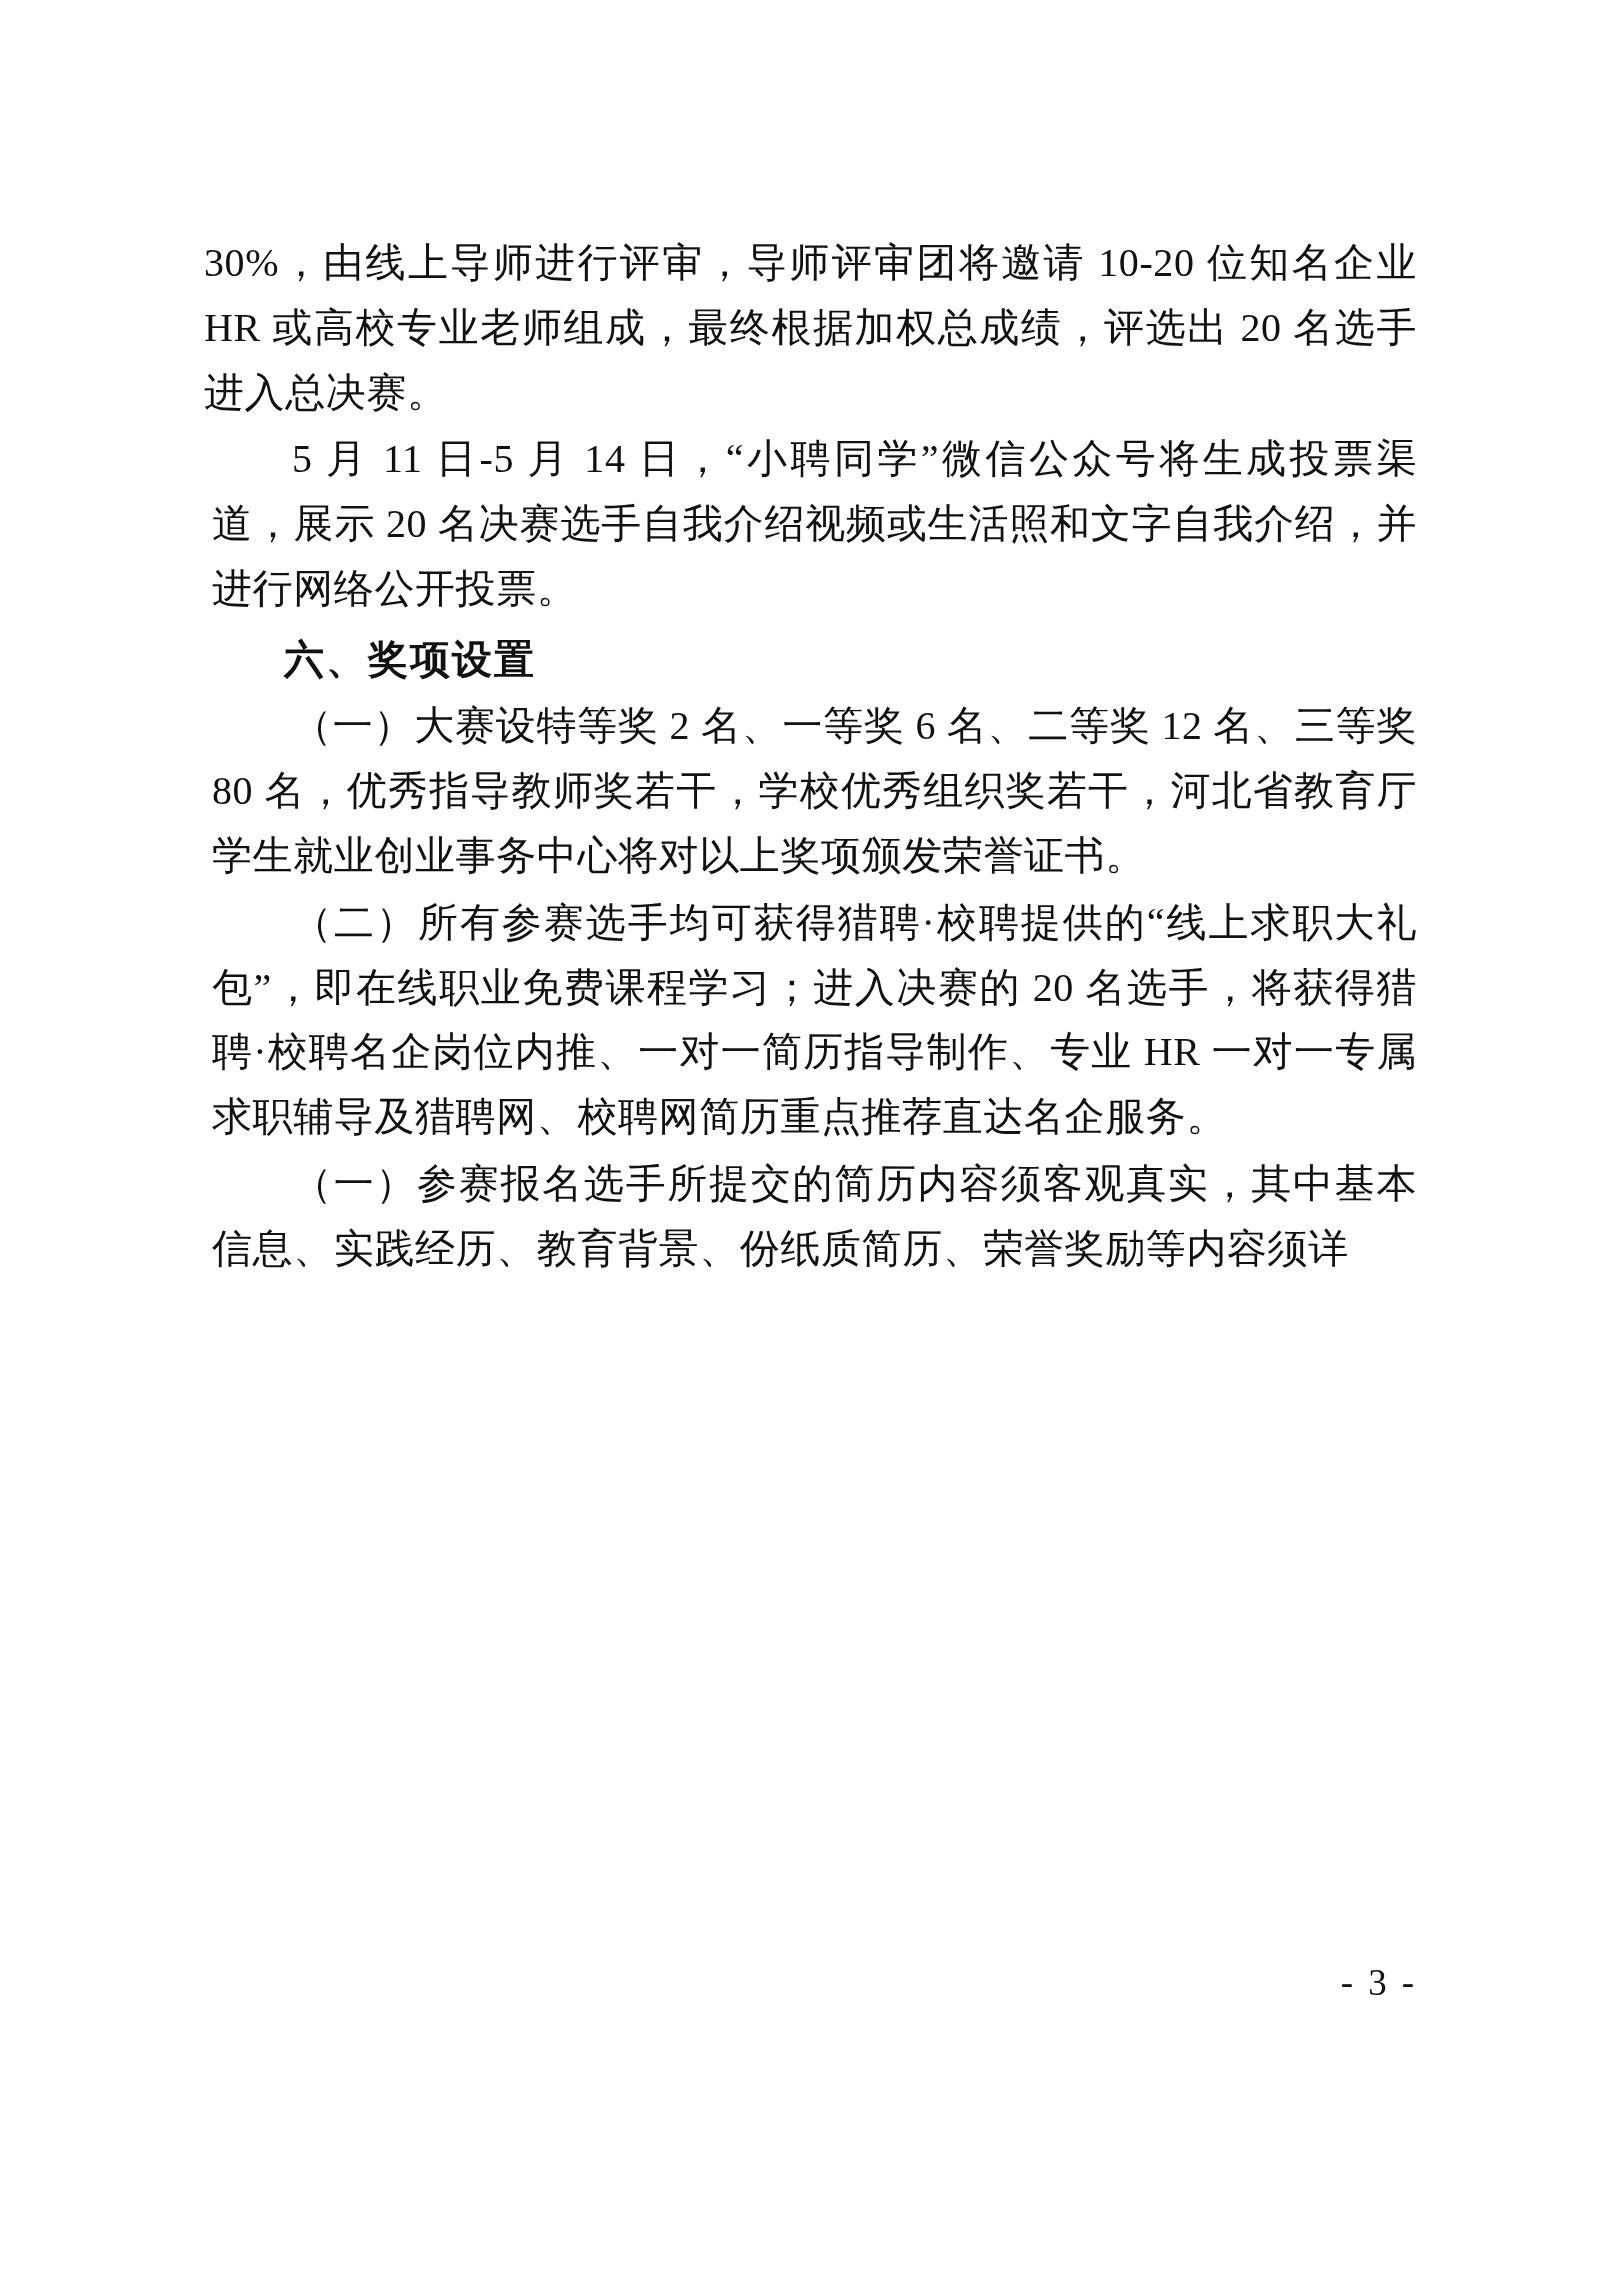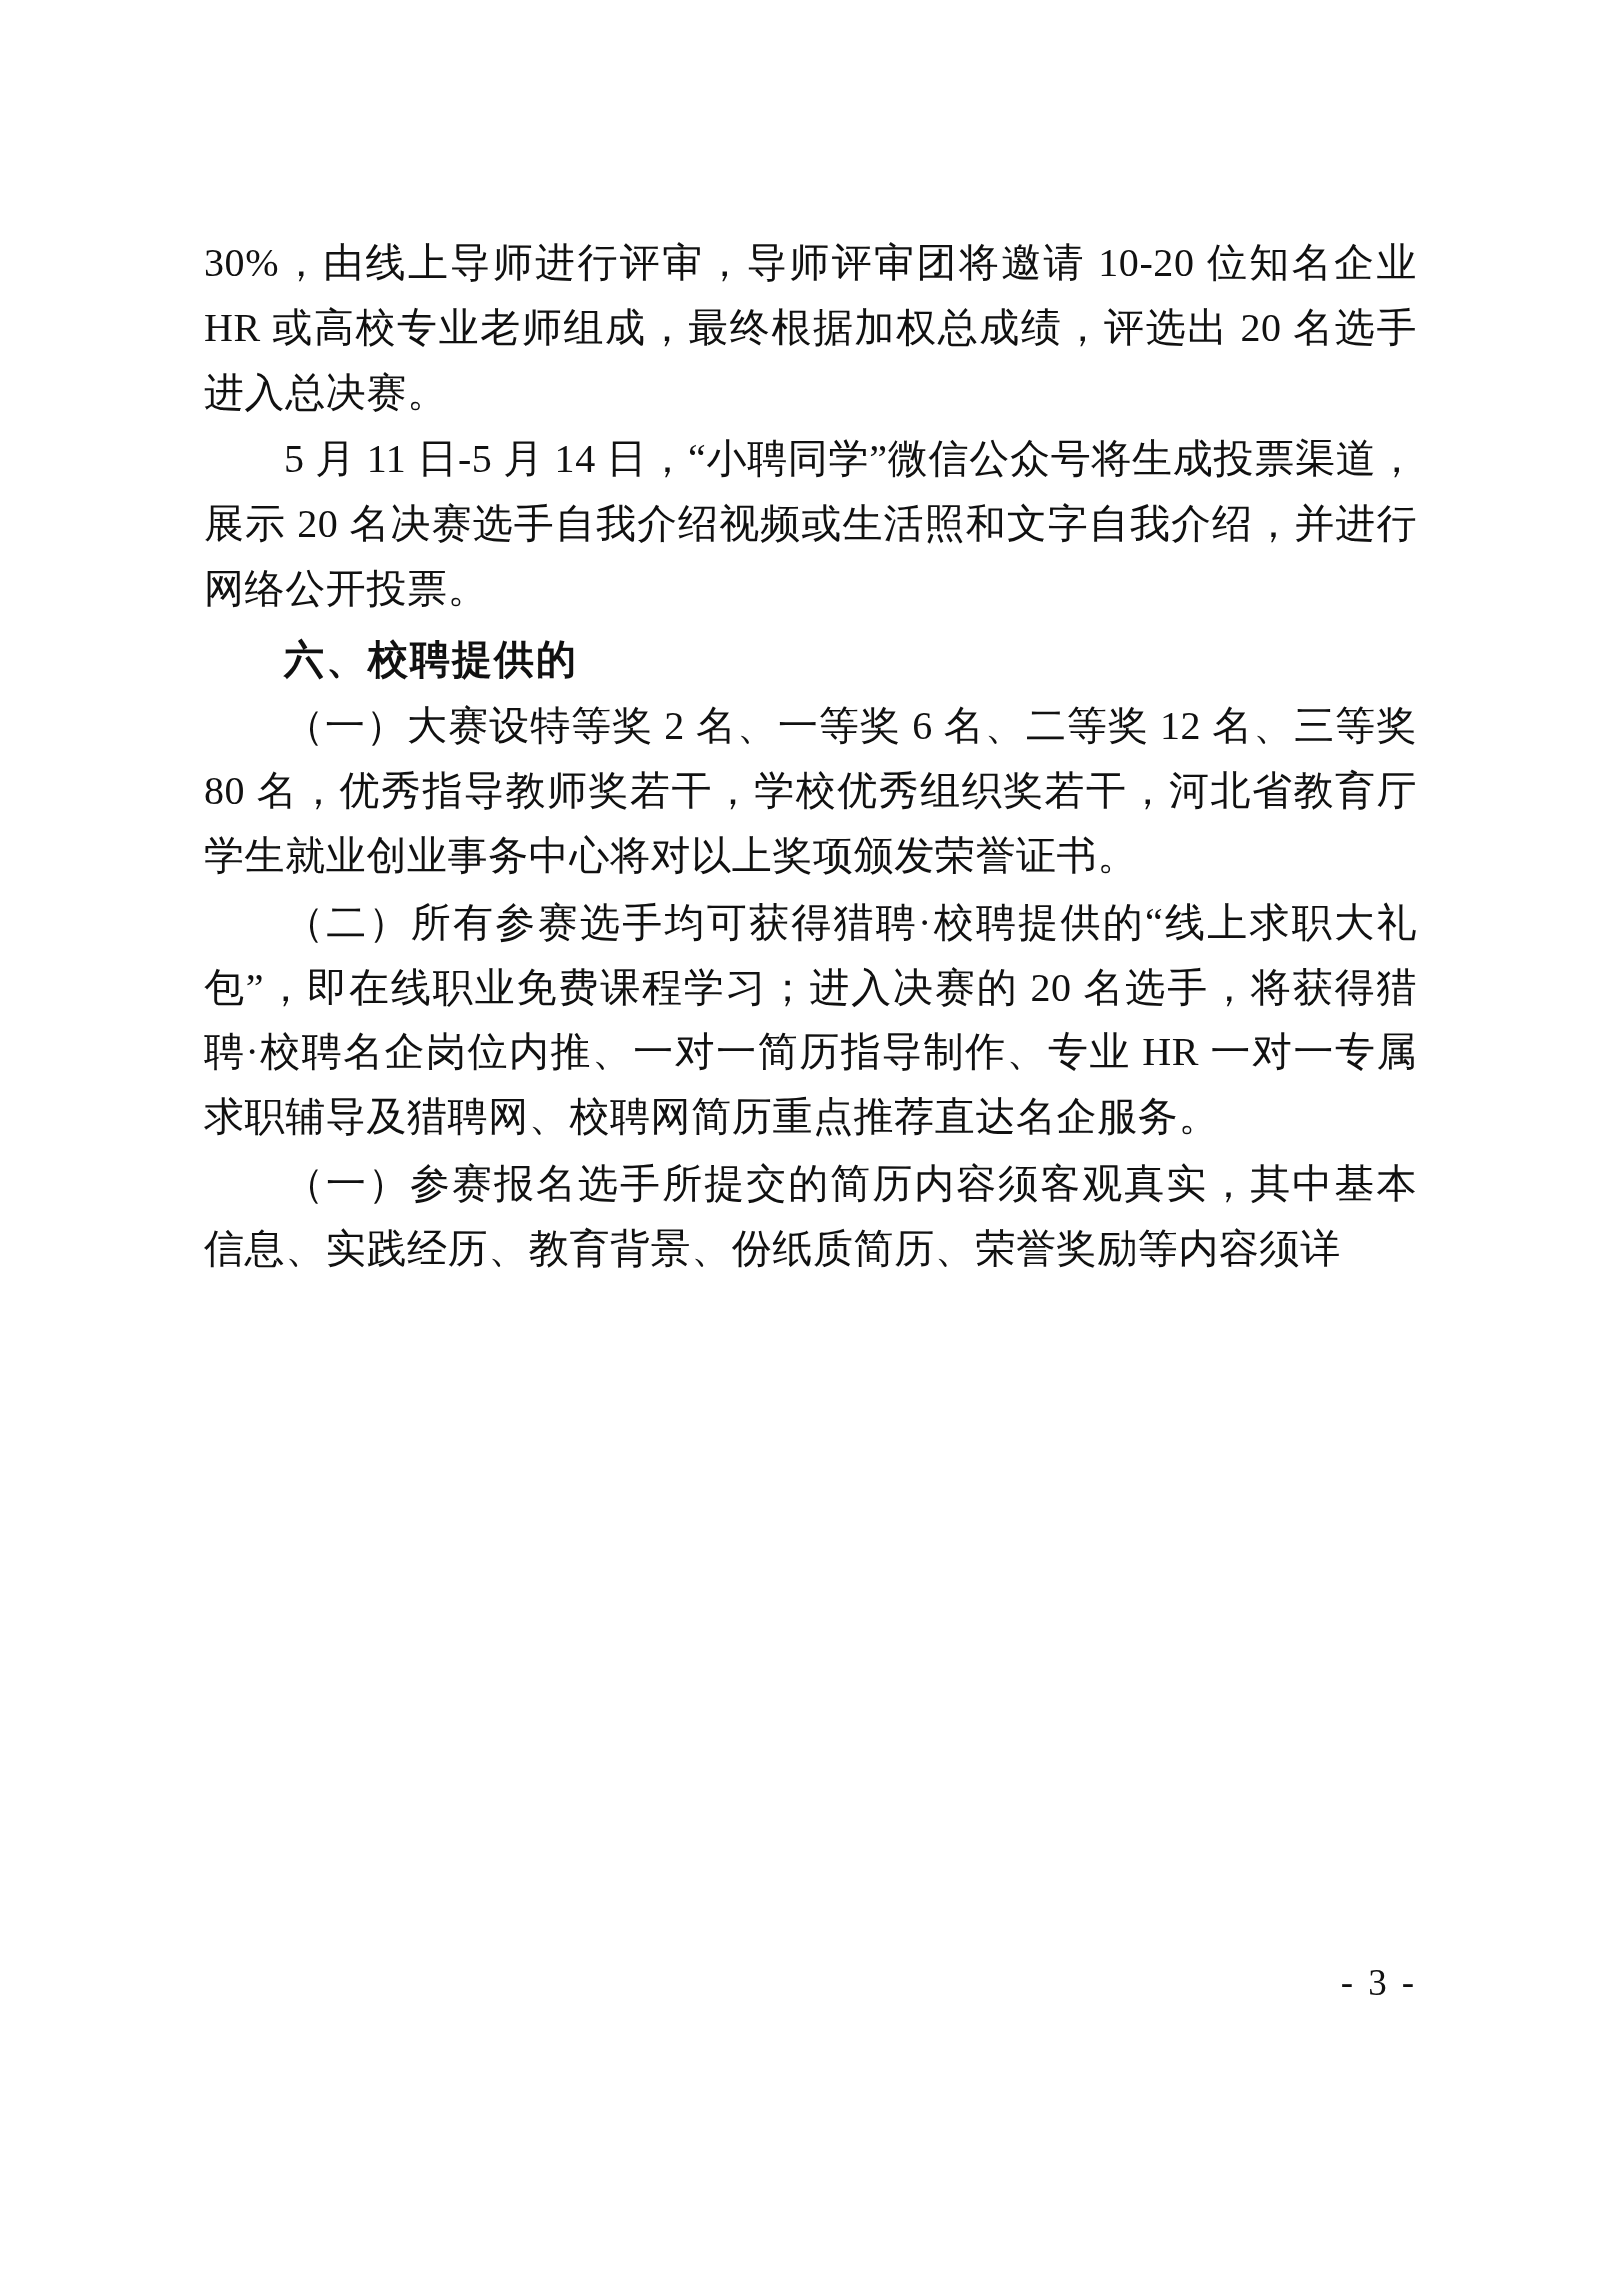--- a/index.html
+++ b/index.html
@@ -53,35 +53,36 @@
     position: absolute;
     bottom: 110px;
     right: 204px;
     font-size: 37px;
     letter-spacing: 2.9px;
     color: #111111;
     font-family: "Liberation Serif", "DejaVu Serif", serif;
   }
   .tight {
     margin-top: 2px;
+    margin-left: 8px;
   }
 </style>
 </head>
 <body>
 
 <div class="page">
   <div class="doc-body">
 
     <p class="para-flush">30%，由线上导师进行评审，导师评审团将邀请 10-20 位知名企业 HR 或高校专业老师组成，最终根据加权总成绩，评选出 20 名选手进入总决赛。</p>
 
     <p class="para tight">5 月 11 日-5 月 14 日，“小聘同学”微信公众号将生成投票渠道，展示 20 名决赛选手自我介绍视频或生活照和文字自我介绍，并进行网络公开投票。</p>
 
 
 
-    <p class="heading">六、校聘提供的</p>
+    <p class="heading">六、奖项设置</p>
 
     <p class="para tight">（一）大赛设特等奖 2 名、一等奖 6 名、二等奖 12 名、三等奖 80 名，优秀指导教师奖若干，学校优秀组织奖若干，河北省教育厅学生就业创业事务中心将对以上奖项颁发荣誉证书。</p>
 
     <p class="para tight">（二）所有参赛选手均可获得猎聘·校聘提供的“线上求职大礼包”，即在线职业免费课程学习；进入决赛的 20 名选手，将获得猎聘·校聘名企岗位内推、一对一简历指导制作、专业 HR 一对一专属求职辅导及猎聘网、校聘网简历重点推荐直达名企服务。</p>
 
 
     <p class="para tight">（一）参赛报名选手所提交的简历内容须客观真实，其中基本信息、实践经历、教育背景、份纸质简历、荣誉奖励等内容须详</p>
 
   </div>
 

